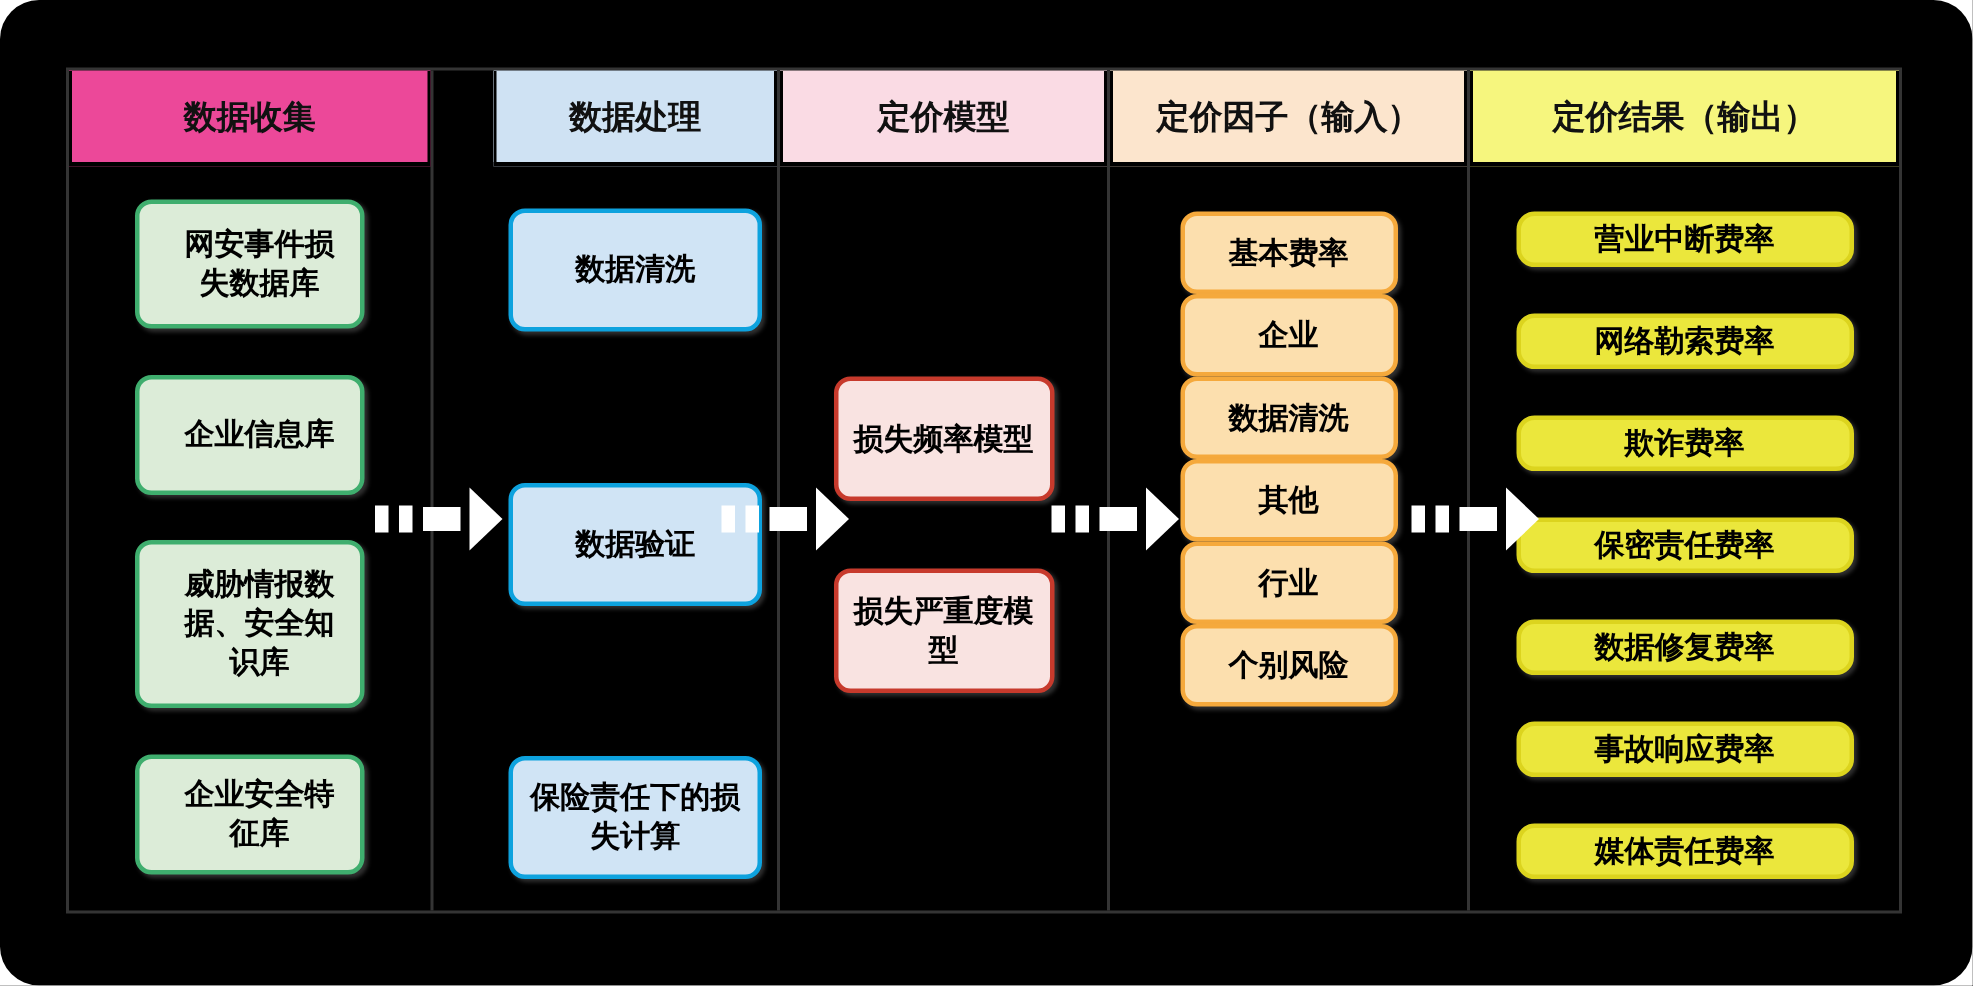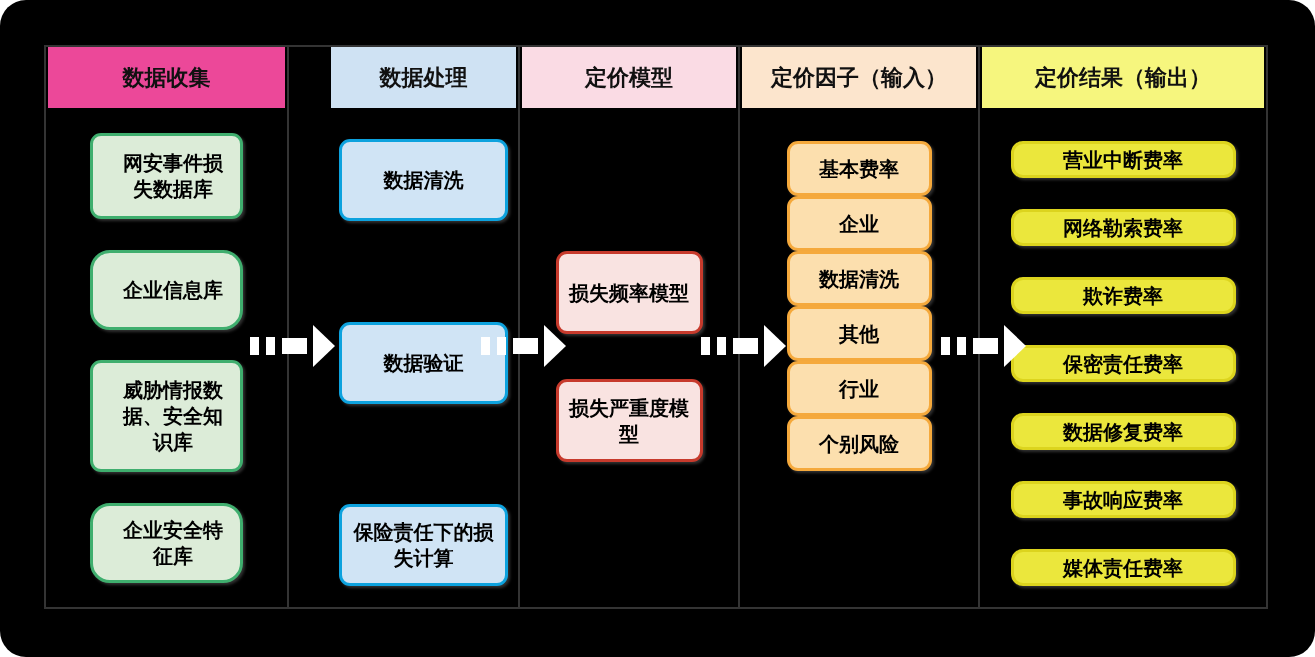--- a/index.html
+++ b/index.html
@@ -42,21 +42,21 @@
   .box{
     box-sizing:border-box;
     display:flex;align-items:center;justify-content:center;
     text-align:center;
     font-weight:bold;color:#000;font-size:20px;line-height:1.3;
     border-radius:11px;border:3px solid;
     padding:2px 8px;
     box-shadow:2px 2px 3px rgba(140,140,140,0.35);
   }
   .c1 .box{background:#dcecd8;border-color:#3fae6e;width:153px;min-height:86px;padding-left:21px;}
-  .c1 .box:nth-child(2),.c1 .box:nth-child(4){min-height:80px;border-radius:20px;}
+  .c1 .box:nth-child(2),.c1 .box:nth-child(4){min-height:80px;}
   .c1 .box:nth-child(3){min-height:112px;}
   .c2 .box{background:#d0e4f5;border-color:#0da2de;width:169px;min-height:82px;}
   .c3 .box{background:#f9e3e1;border-color:#c73a2c;width:147px;min-height:83px;}
   .c4 .box{background:#fcdfae;border-color:#f5a93c;width:145px;min-height:55px;}
   .c5 .box{background:#ebe73c;border-color:#dcd41e;width:225px;min-height:37px;border-radius:12px;}
   .c1 .body{padding:22px 0 24px;justify-content:space-between;}
   .c2 .body{padding:28px 0 21px;justify-content:space-between;}
   .c3 .body{padding-top:140px;justify-content:flex-start;gap:45px;}
   .c4 .body{padding:30px 0 22px;justify-content:flex-start;}
   .c5 .body{padding:30px 0 21px;justify-content:space-between;}

